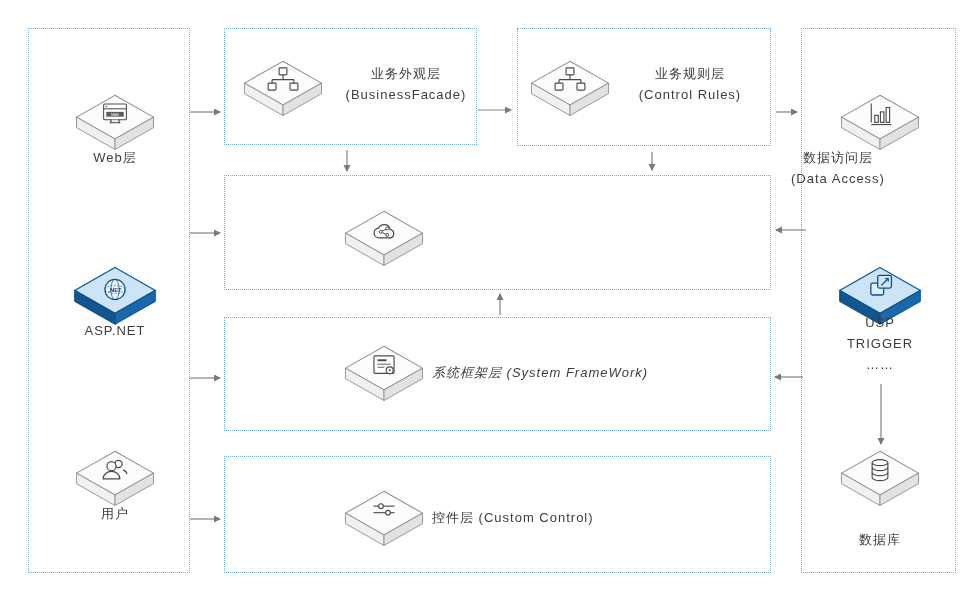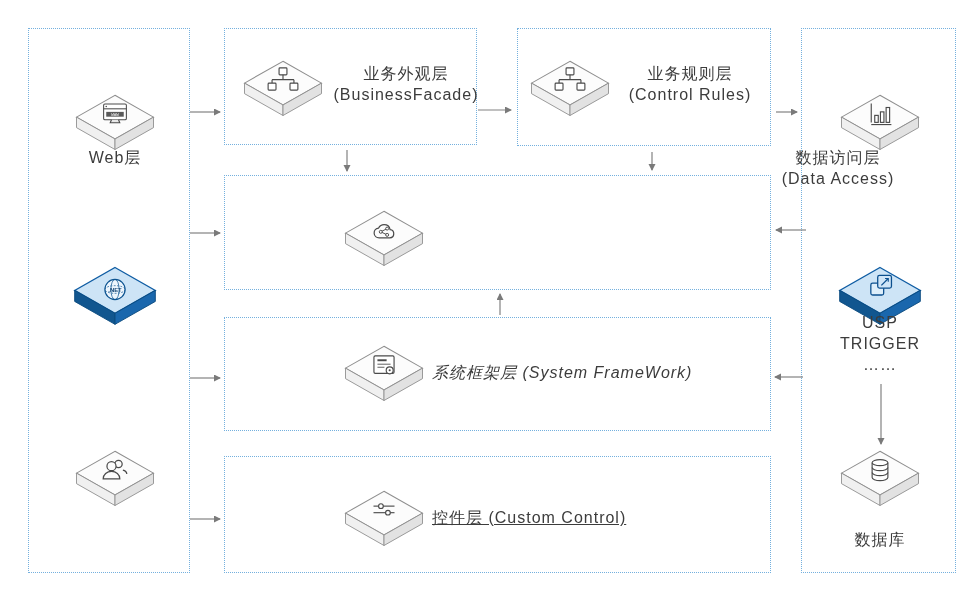--- a/index.html
+++ b/index.html
@@ -1,21 +1,21 @@
 <!DOCTYPE html>
 <html><head>
 <meta charset="utf-8">
 <style>
   html,body{margin:0;padding:0;background:#ffffff;}
   .canvas{
     position:relative;width:978px;height:598px;background:#ffffff;
     font-family:"Liberation Sans","DejaVu Sans",sans-serif;color:#3c3c3c;overflow:hidden;
   }
   .gbox{position:absolute;border:1px dotted #74b0de;box-sizing:border-box;background:transparent;}
-  .lbl{position:absolute;font-size:16px;letter-spacing:1px;line-height:21px;}
+  .lbl{position:absolute;font-size:13px;letter-spacing:1px;line-height:21px;}
   .lbl.center{text-align:center;}
   .lbl .ln{display:block;}
   svg.iso{position:absolute;}
   .overlay{position:absolute;left:0;top:0;z-index:6;pointer-events:none;}
   .overlay line{stroke:#828282;stroke-width:1.2;}
   
   .wtop{fill:#fcfcfc;stroke:#8e8e8e;stroke-width:1.2;}
   .wleft{fill:#f0f0f0;stroke:#8e8e8e;stroke-width:1;}
   .wright{fill:#e2e2e2;stroke:#8e8e8e;stroke-width:1;}
   .btop{fill:#cde4f6;stroke:#0e5ca3;stroke-width:1.4;}
@@ -76,33 +76,35 @@
     <polygon class="bleft" points="6,31 50,56 50,68 6,43"></polygon>
     <polygon class="bright" points="94,31 50,56 50,68 94,43"></polygon>
     <g>
       <circle cx="50" cy="30" r="11" fill="#eef6fd" stroke="#0d5491" stroke-width="1.3"></circle>
       <ellipse cx="50" cy="30" rx="11" ry="4.2" fill="none" stroke="#0d5491" stroke-width="0.8" stroke-dasharray="2,1.6"></ellipse>
       <ellipse cx="50" cy="30" rx="4.5" ry="11" fill="none" stroke="#0d5491" stroke-width="0.8"></ellipse>
       <text x="50" y="32.4" font-size="6.4" font-weight="bold" text-anchor="middle" fill="#0a3e70" font-family="Liberation Sans, sans-serif">.NET</text>
     </g>
   </svg>
   <div class="lbl center" style="left:55px;top:320px;width:120px;">
+    <span class="ln">ASP.NET</span>
   </div>
 
   <svg class="iso" style="left:71px;top:446px;" width="88" height="63" viewBox="0 0 100 72">
     <polygon class="wtop" points="50,6 94,31 50,56 6,31"></polygon>
     <polygon class="wleft" points="6,31 50,56 50,68 6,43"></polygon>
     <polygon class="wright" points="94,31 50,56 50,68 94,43"></polygon>
     <g class="g1" fill="none" stroke-width="1.4">
       <circle cx="54" cy="20.5" r="4.2" fill="#fcfcfc"></circle>
       <path d="M59,27.5 a6,5 0 0 1 4.5,4.5"></path>
       <circle cx="46" cy="23" r="5.2" fill="#fcfcfc"></circle>
       <path d="M36.5,37.5 a9.5,8.5 0 0 1 19,0 z" fill="#fcfcfc"></path>
     </g>
   </svg>
+  <div class="lbl center" style="left:55px;top:503px;width:120px;">用户</div>
 
   <svg class="iso" style="left:239px;top:56px;" width="88" height="63" viewBox="0 0 100 72">
     <polygon class="wtop" points="50,6 94,31 50,56 6,31"></polygon>
     <polygon class="wleft" points="6,31 50,56 50,68 6,43"></polygon>
     <polygon class="wright" points="94,31 50,56 50,68 94,43"></polygon>
     <g class="g1" fill="#ffffff" stroke-width="1.3">
       <rect x="45.5" y="13.5" width="9" height="8" rx="1"></rect>
       <path d="M50,21.5 L50,27 M37.5,27 L62.5,27 M37.5,27 L37.5,31 M62.5,27 L62.5,31" fill="none"></path>
       <rect x="33" y="31" width="9" height="8" rx="1"></rect>
       <rect x="58" y="31" width="9" height="8" rx="1"></rect>
@@ -209,15 +211,15 @@
     <polygon class="wtop" points="50,6 94,31 50,56 6,31"></polygon>
     <polygon class="wleft" points="6,31 50,56 50,68 6,43"></polygon>
     <polygon class="wright" points="94,31 50,56 50,68 94,43"></polygon>
     <g class="g1" fill="#ffffff" stroke-width="1.3">
       <path d="M38,23 L62,23" fill="none"></path>
       <circle cx="46.5" cy="23" r="2.7"></circle>
       <path d="M38,30.5 L62,30.5" fill="none"></path>
       <circle cx="54.5" cy="30.5" r="2.7"></circle>
     </g>
   </svg>
-  <div class="lbl" style="left:432px;top:507px;text-decoration:underline;">控件层 (Custom Control)</div>
+  <div class="lbl" style="left:432px;top:507px;">控件层 (Custom Control)</div>
 
 </div>
 
 </body></html>

